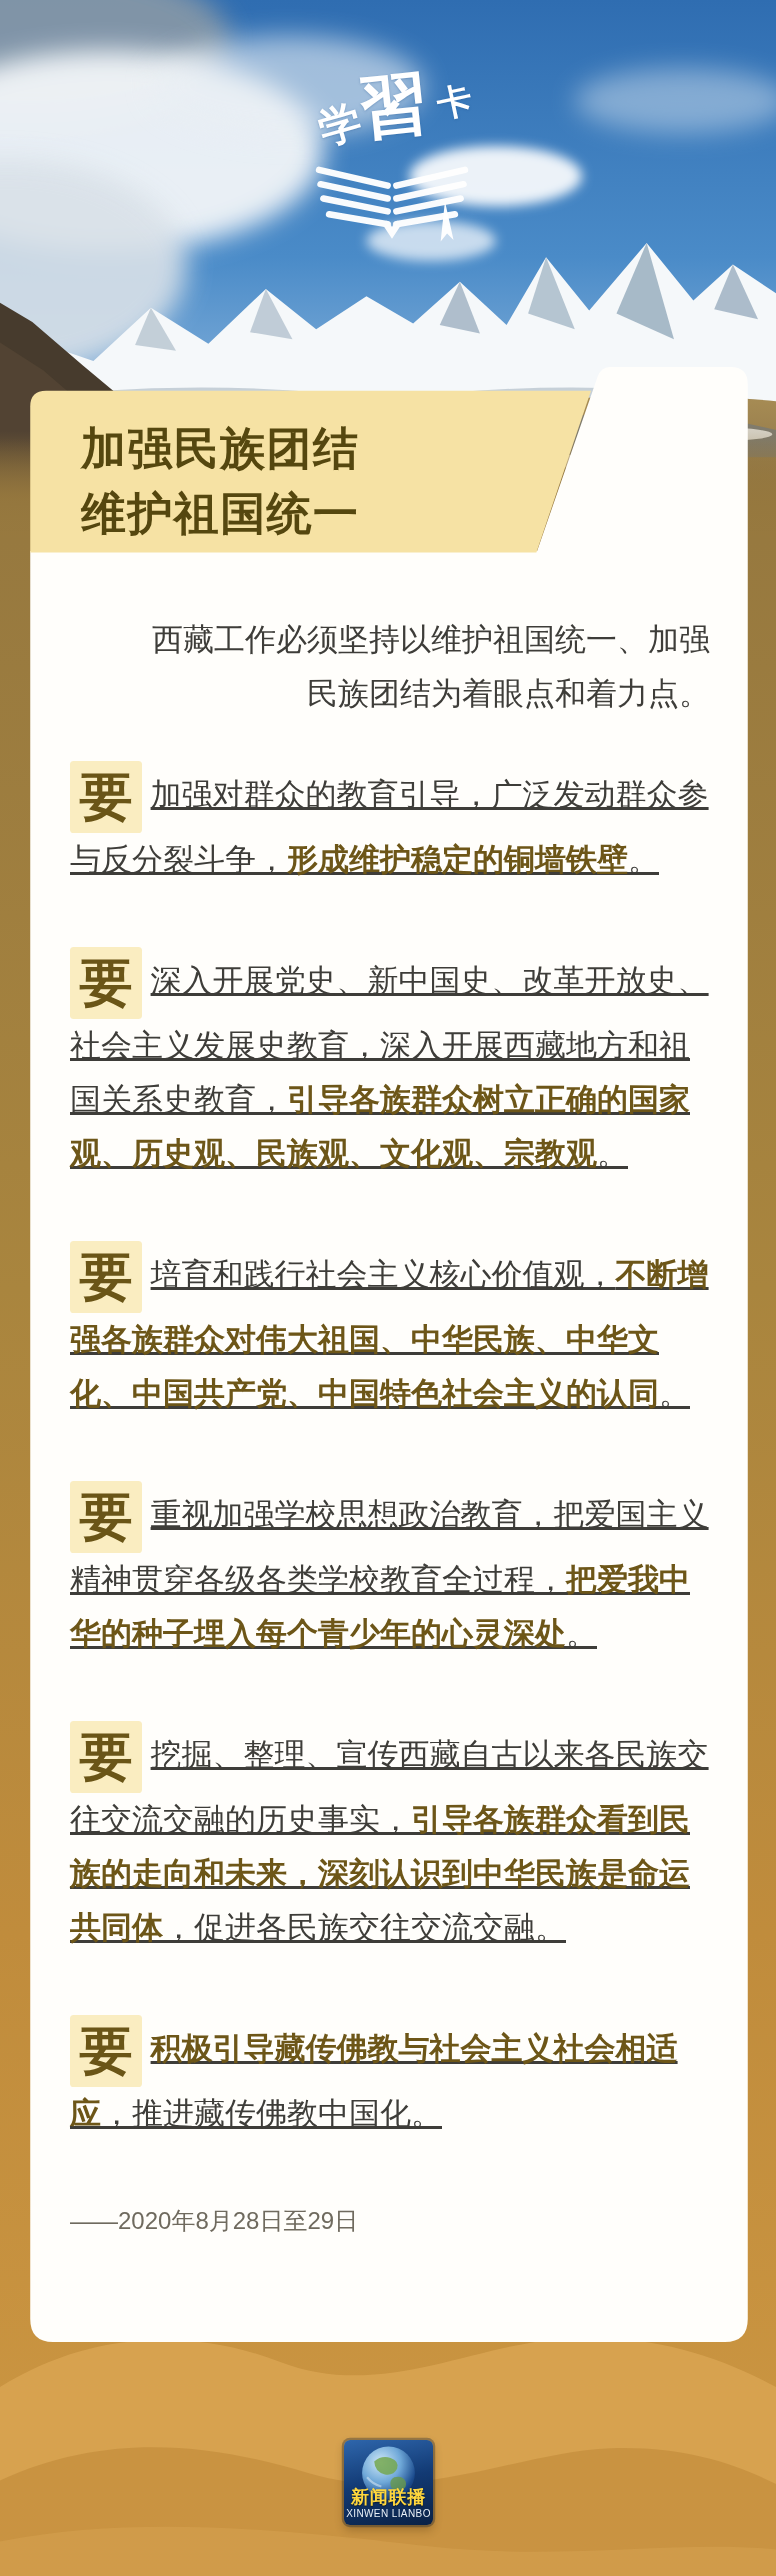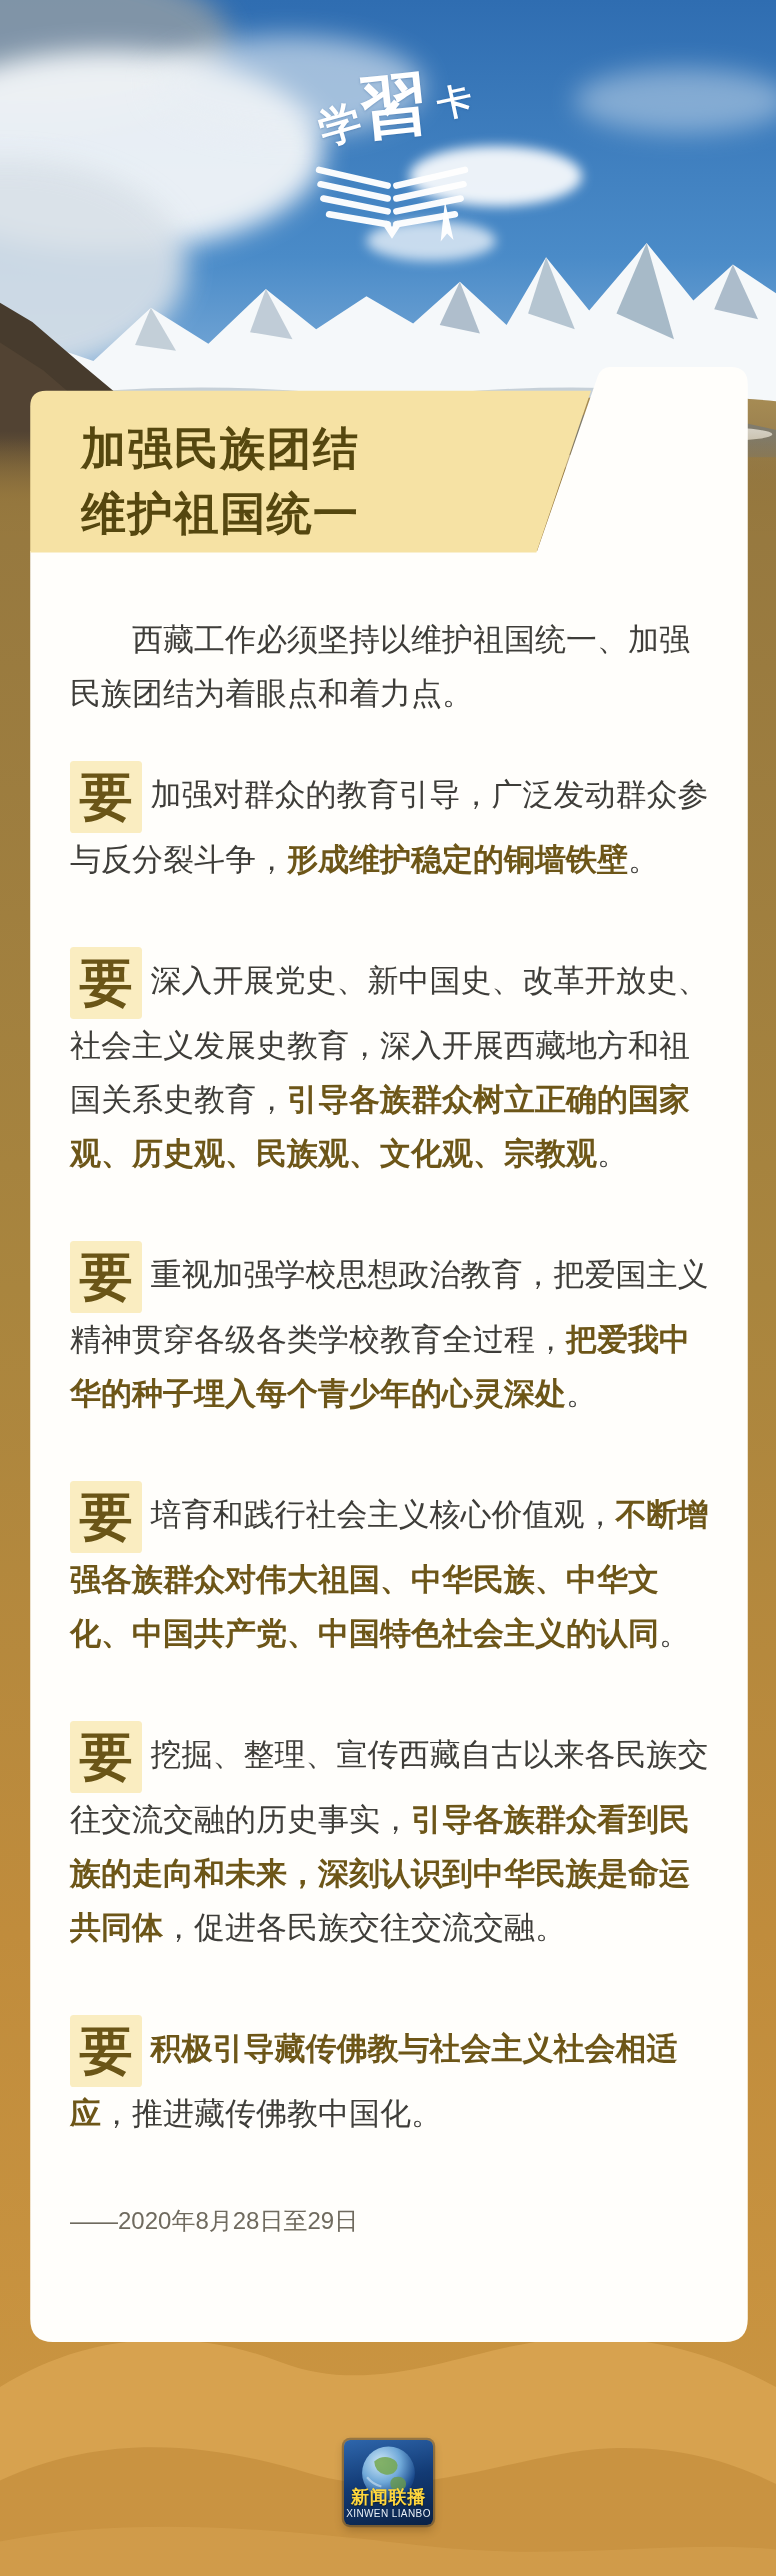--- a/index.html
+++ b/index.html
@@ -22,22 +22,22 @@
       #97793f 111px,#a9853e 40%,#c08c3c 70%,#cd9742 100%);}
   .hills{position:absolute;left:0;top:2265px;width:776px;height:311px;z-index:2;}
   
   .card-svg{position:absolute;left:30px;top:367px;width:718px;height:1975px;z-index:3;}
   .title{position:absolute;left:81px;top:416px;z-index:4;font-size:45px;line-height:65px;
          font-weight:900;color:#55470f;letter-spacing:1.4px;}
   
   .content{position:absolute;left:70px;top:613px;width:640px;z-index:4;
            font-size:31px;line-height:54px;color:#3e3d39;}
   .content p{margin:0;}
-  p.intro{text-indent:2em;margin-bottom:40px;}
-  p.item{margin-bottom:60px;}
+  p.intro{text-indent:2em;margin-bottom:40px;text-align:right;}
+  p.item{margin-bottom:60px;text-decoration:underline;}
   .badge{display:inline-block;width:72px;height:72px;margin:0 8.6px 0 0;border-radius:3.6px;
          background:#faedc1;color:#6a5517;font-size:53px;font-weight:800;line-height:72px;
          text-align:center;vertical-align:middle;}
   .em{font-weight:800;color:#6d5618;}
   .attr{margin-top:55px;text-align:left;font-size:24px;line-height:39px;color:#6f6a5e;}
   
   .cctv{position:absolute;left:344px;top:2440px;width:89px;height:85px;z-index:5;
         border-radius:6px;overflow:hidden;
         background:linear-gradient(168deg,#2e66ac 0%,#123a74 48%,#0a2145 100%);
         box-shadow:0 0 0 2.2px rgba(10,25,50,.30),0 4.3px 10px rgba(60,35,5,.30);}
@@ -152,22 +152,22 @@
   <div class="title">
     <div>加强民族团结</div>
     <div>维护祖国统一</div>
   </div>
 
   <div class="content">
     <p class="intro">西藏工作必须坚持以维护祖国统一、加强民族团结为着眼点和着力点。</p>
     <div id="items">
         <p class="item"><span class="badge">要</span><span>加强对群众的教育引导，广泛发动群众参与反分裂斗争，</span><span class="em">形成维护稳定的铜墙铁壁</span><span>。</span></p>
         <p class="item"><span class="badge">要</span><span>深入开展党史、新中国史、改革开放史、社会主义发展史教育，深入开展西藏地方和祖国关系史教育，</span><span class="em">引导各族群众树立正确的国家观、历史观、民族观、文化观、宗教观</span><span>。</span></p>
+        <p class="item"><span class="badge">要</span><span>培育和践行社会主义核心价值观，</span><span class="em">不断增强各族群众对伟大祖国、中华民族、中华文化、中国共产党、中国特色社会主义的认同</span><span>。</span></p>
         <p class="item"><span class="badge">要</span><span>重视加强学校思想政治教育，把爱国主义精神贯穿各级各类学校教育全过程，</span><span class="em">把爱我中华的种子埋入每个青少年的心灵深处</span><span>。</span></p>
-        <p class="item"><span class="badge">要</span><span>培育和践行社会主义核心价值观，</span><span class="em">不断增强各族群众对伟大祖国、中华民族、中华文化、中国共产党、中国特色社会主义的认同</span><span>。</span></p>
         <p class="item"><span class="badge">要</span><span>挖掘、整理、宣传西藏自古以来各民族交往交流交融的历史事实，</span><span class="em">引导各族群众看到民族的走向和未来，深刻认识到中华民族是命运共同体</span><span>，促进各民族交往交流交融。</span></p>
         <p class="item"><span class="badge">要</span><span></span><span class="em">积极引导藏传佛教与社会主义社会相适应</span><span>，推进藏传佛教中国化。</span></p>
       </div>
     <div class="attr">
       <div>——2020年8月28日至29日</div>
     </div>
   </div>
 
   <div class="cctv">
     <svg width="63" height="60" viewBox="0 0 88 84">

